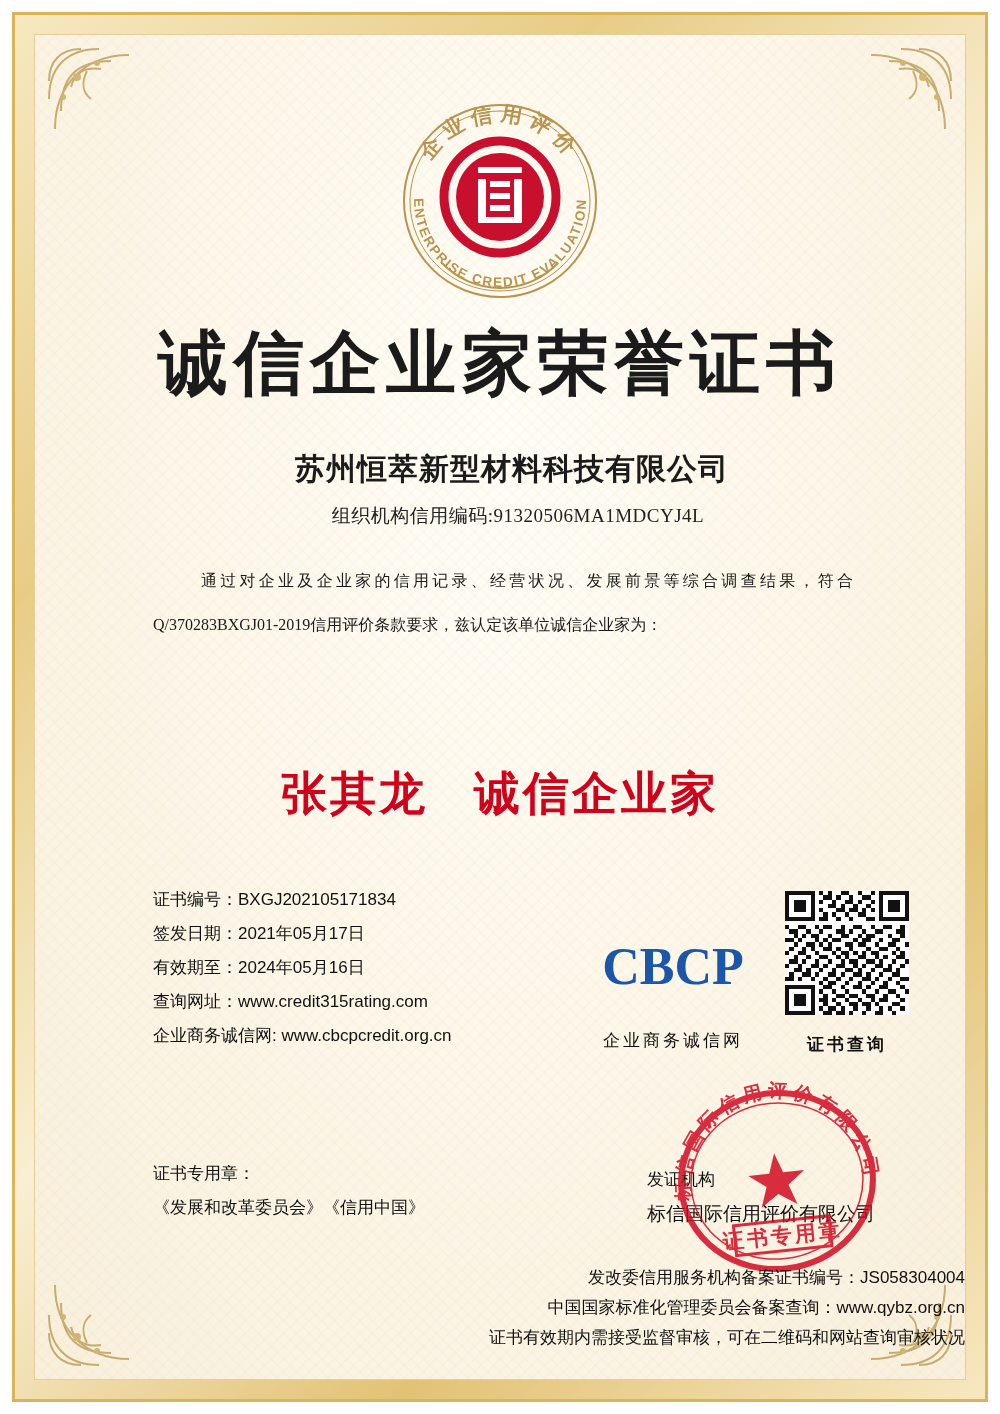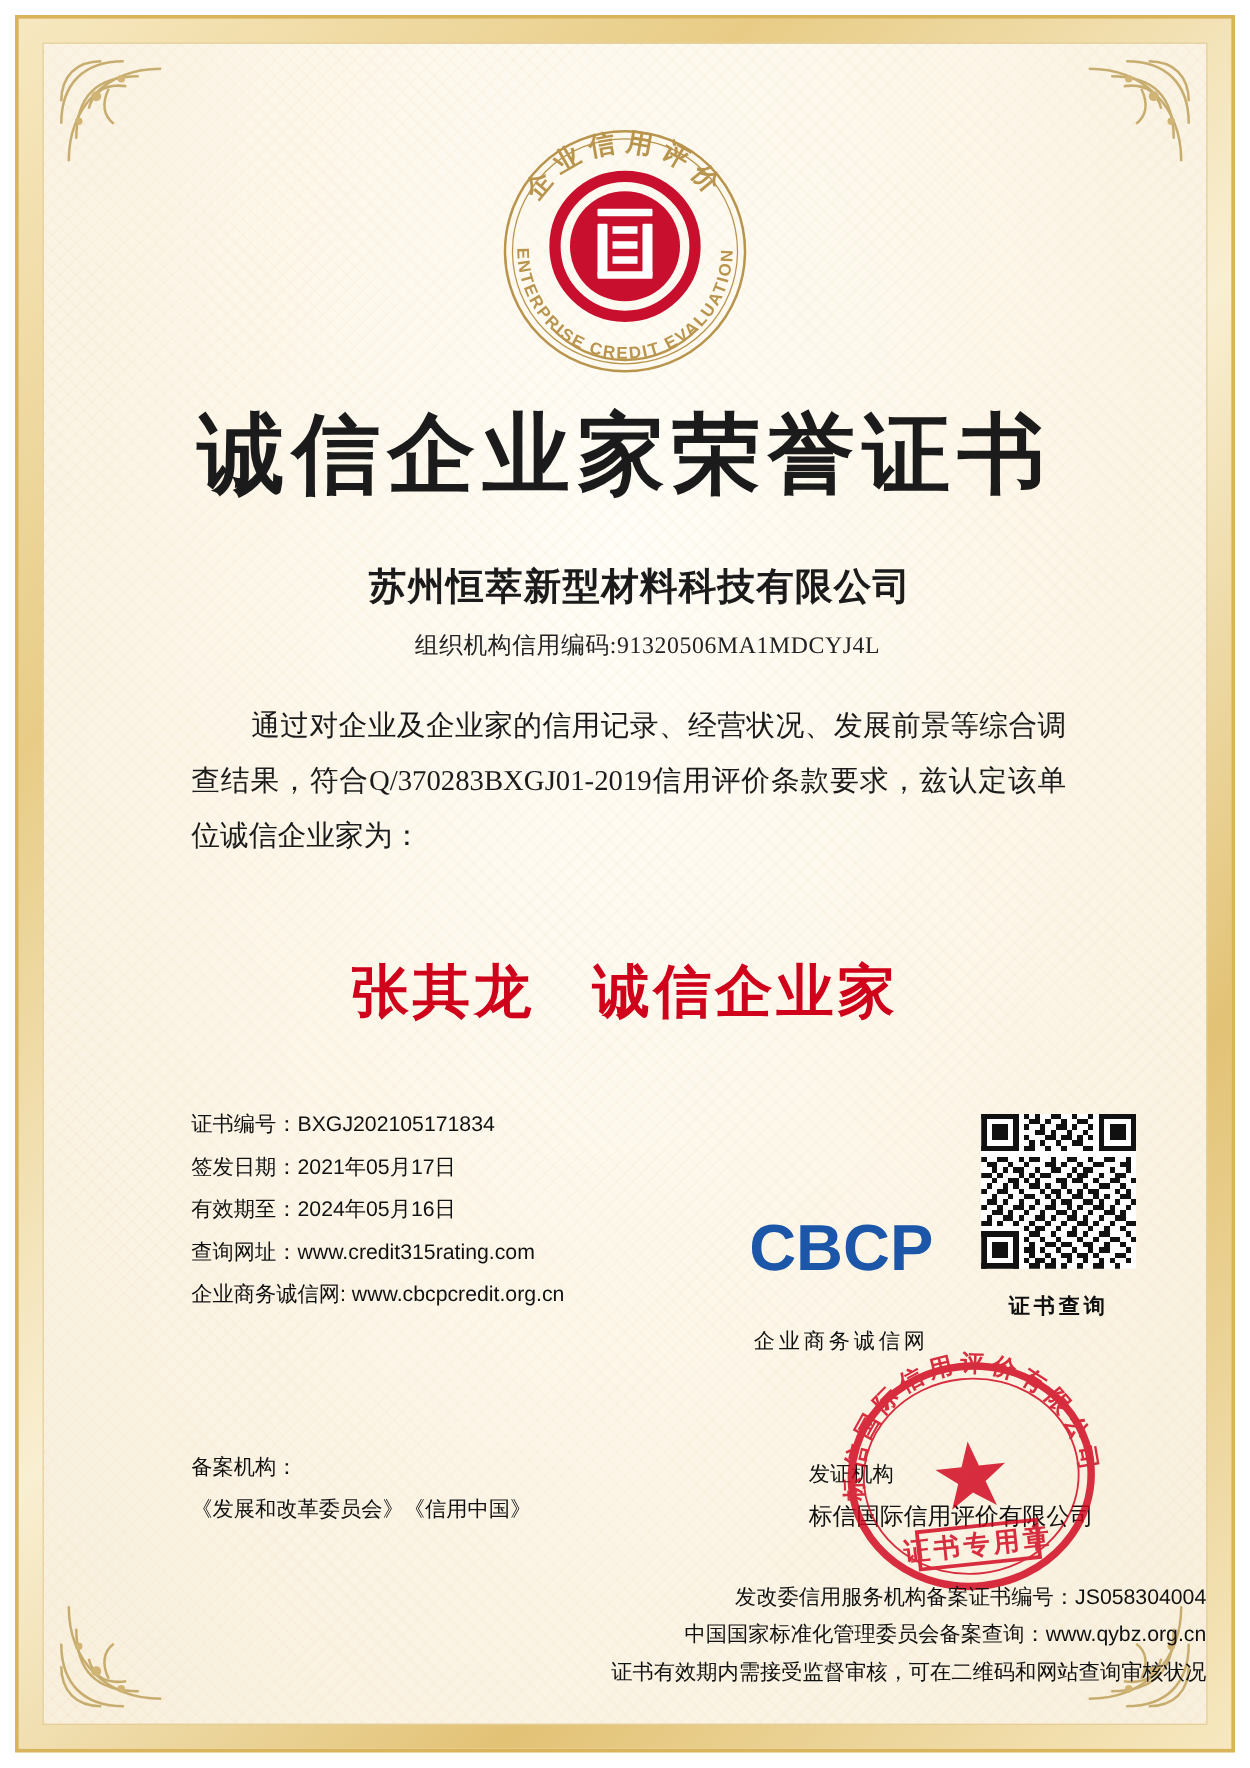--- a/index.html
+++ b/index.html
@@ -71,21 +71,21 @@
     font-size:30px;font-weight:bold;color:#1b1b1b;letter-spacing:1px;margin-left:12px;
   }
   .credit-code{
     position:absolute;top:468px;left:0;right:0;text-align:center;
     font-size:19px;color:#222;letter-spacing:.5px;padding-left:36px;
   }
 
   
   .body-text{
     position:absolute;top:524px;left:118px;right:112px;
-    font-size:23px;line-height:44px;color:#1b1b1b;
+    font-size:16px;line-height:44px;color:#1b1b1b;
     text-align:justify;
     text-indent:48px;
   }
 
   
   .award{
     position:absolute;top:728px;left:0;right:0;text-align:center;
     color:#d0021b;font-weight:bold;
     font-family:"Liberation Sans", sans-serif;
     font-size:46px;letter-spacing:3px;
@@ -98,24 +98,23 @@
     font-size:17px;color:#111;line-height:34px;
     font-family:"Liberation Sans", sans-serif;
   }
   .details div{white-space:nowrap;}
 
   
   .cbcp-block{
     position:absolute;top:900px;left:548px;width:180px;text-align:center;
   }
   .cbcp-logo{
-    font-family:Liberation Sans, sans-serif;
+    font-family:Liberation Serif, serif;
     font-size:52px;font-weight:bold;color:#1b56a8;letter-spacing:0px;
     line-height:64px;
-    margin-top:32px;
   }
   .cbcp-cap{
     font-size:17px;color:#111;letter-spacing:3px;margin-top:30px;
     font-family:"Liberation Sans", sans-serif;
   }
   .qr-block{
     position:absolute;top:856px;left:742px;width:140px;text-align:center;font-weight:bold;
   }
   .qr{
     width:124px;height:124px;margin:0 auto;
@@ -517,21 +516,21 @@
               <rect x="15" y="28" width="1" height="1"></rect>
               <rect x="18" y="28" width="1" height="1"></rect>
               <rect x="21" y="28" width="2" height="1"></rect>
               <rect x="25" y="28" width="1" height="1"></rect>
           </g>
         </svg>
         <div class="qr-cap">证书查询</div>
       </div>
 
       <div class="filing">
-        <div>备案机构：</div>
+        <div>证书专用章：</div>
         <div>《发展和改革委员会》《信用中国》</div>
       </div>
 
       <div class="issuer">
         <div>发证机构</div>
         <div class="org">标信国际信用评价有限公司</div>
       </div>
 
       <div class="seal">
         <svg viewBox="0 0 220 200">

